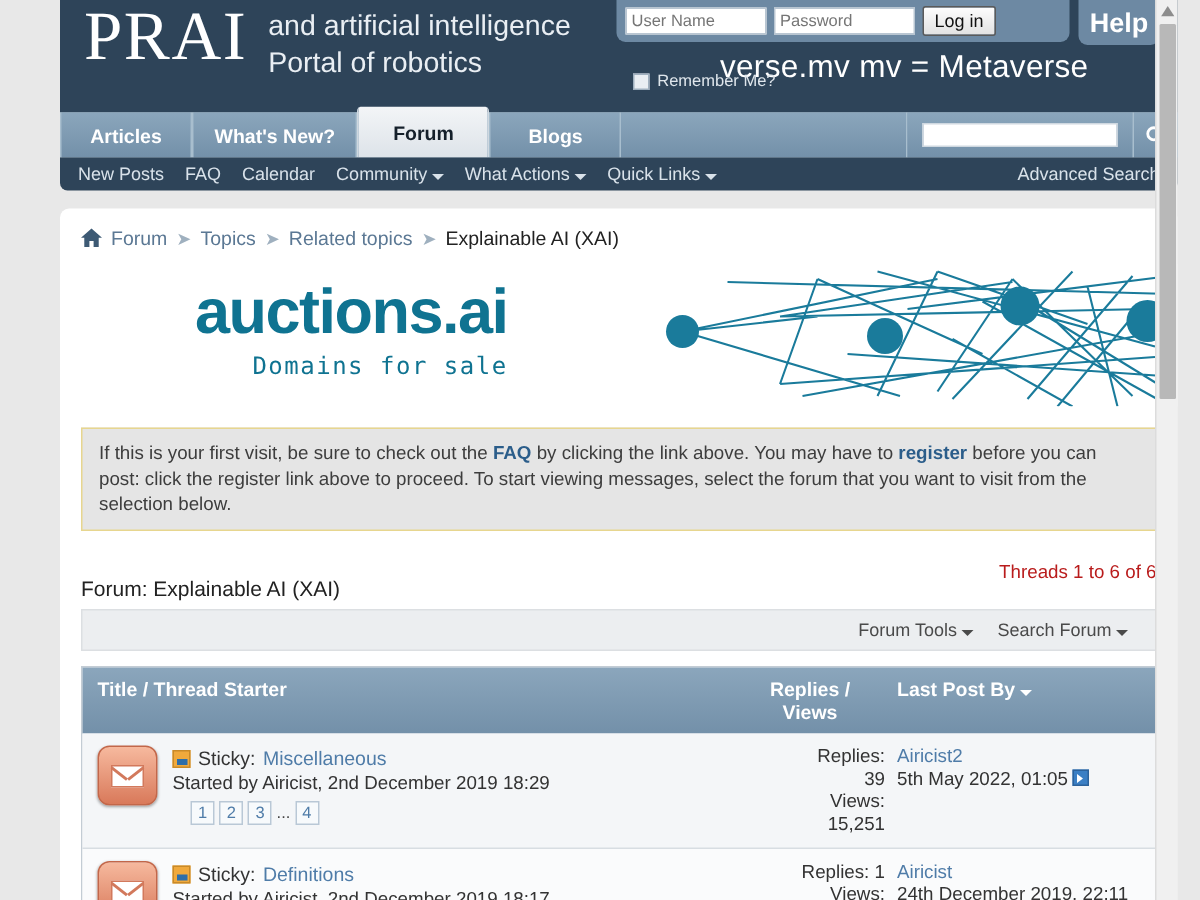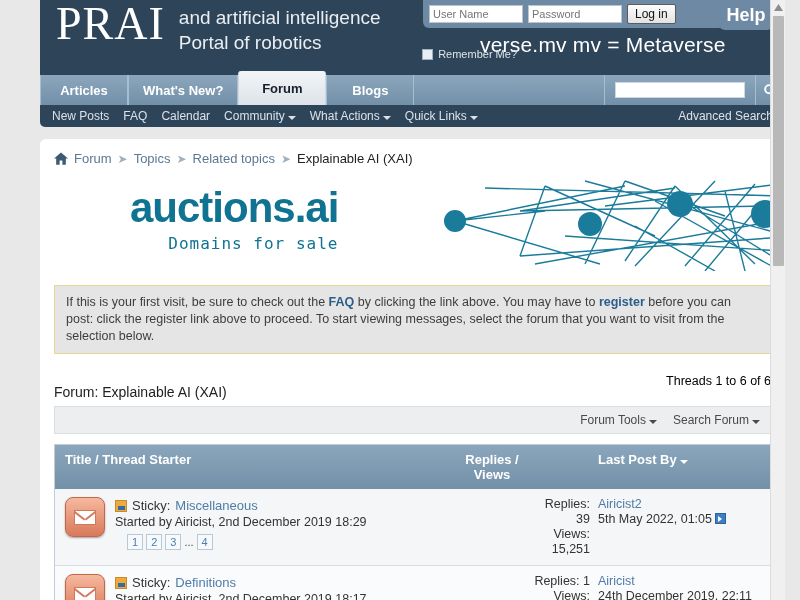--- a/index.html
+++ b/index.html
@@ -25,21 +25,21 @@
     font-size:46px; line-height:44px; color:#fff; letter-spacing:1px;
     font-weight:400;
   }
   .logo-tag {
     margin-left:14px; margin-top:3px;
     color:#e9eef3; font-size:19px; line-height:25px; font-weight:400;
   }
   .logo-tag div { white-space:nowrap; }
 
   .login-box {
-    position:absolute; right:60px; top:0; width:302px; height:28px;
+    position:absolute; right:72px; top:0; width:302px; height:28px;
     background:#6d89a3; border-radius:0 0 6px 6px;
     padding:4px 6px; display:flex; gap:5px; align-items:center;
   }
   .login-box input[type=text] {
     width:94px; height:18px; font-size:11px; padding:1px 3px;
     border:1px solid #b9c6d2; background:#fff; color:#666;
     font-family:"Liberation Sans", sans-serif;
   }
   .login-btn {
     height:20px; font-size:12px; padding:0 7px;
@@ -121,34 +121,34 @@
   
   .notice {
     margin:14px 14px 8px 14px; background:#e5e5e5; border:1px solid #e7d68f;
     padding:8px 11px; font-size:12.5px; line-height:17px; color:#3d3d3d;
   }
   .notice b { color:#2b5d8a; }
 
   
   .ftitle-row { position:relative; padding:22px 14px 0 14px; height:44px; }
   .ftitle { font-size:14px; font-weight:normal; color:#222; }
-  .fcount { position:absolute; right:14px; top:12px; font-size:12.5px; color:#000000; }
+  .fcount { position:absolute; right:14px; top:12px; font-size:12.5px; color:#b91c1c; }
 
   .toolsbar {
     margin:0 14px; height:28px; background:#eceef0; border:1px solid #dcdfe2;
-    display:flex; align-items:center; justify-content:flex-end; gap:16px; padding-right:10px;
+    display:flex; align-items:center; justify-content:flex-end; gap:16px; padding-right:18px;
     font-size:12px; color:#4a4a4a;
   }
   .toolsbar span { cursor:pointer; }
 
   
   .tbl { margin:10px 14px 0 14px; border:1px solid #c3ccd4; border-bottom:none; }
   .thead {
     background:linear-gradient(#8ba6bc,#7390a9); color:#fff; font-weight:bold; font-size:13px;
-    display:flex; padding:7px 10px; align-items:flex-start;gap:48px;
+    display:flex; padding:7px 10px; align-items:flex-start;
   }
   .th-title { flex:1; }
   .th-rv { width:100px; text-align:center; line-height:15px; }
   .th-lp { width:170px; padding-left:8px; }
 
   .trow { display:flex; padding:8px 10px; border-bottom:1px solid #d7dde2; background:#f4f6f8; }
   .trow.alt { background:#fafbfc; }
   .ticon {
     width:40px; height:40px; border-radius:8px; flex:0 0 40px; margin-right:10px;
     background:linear-gradient(#f6b99e,#d9795a);

